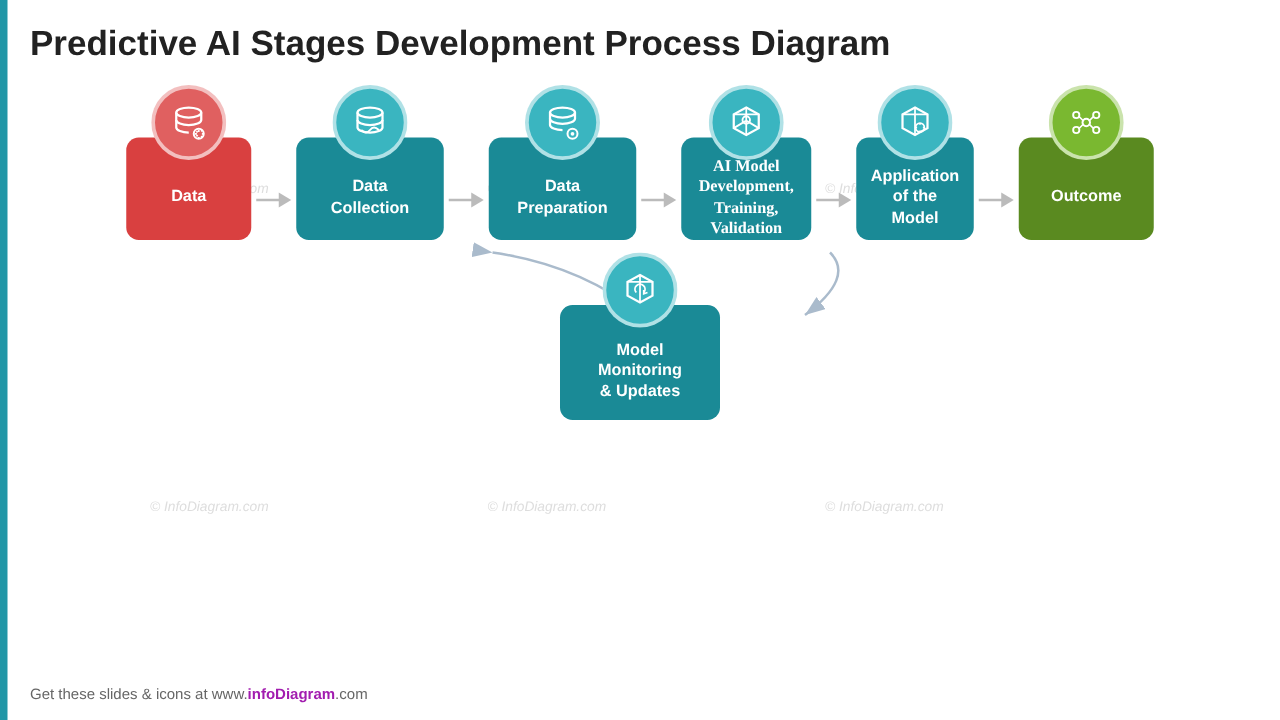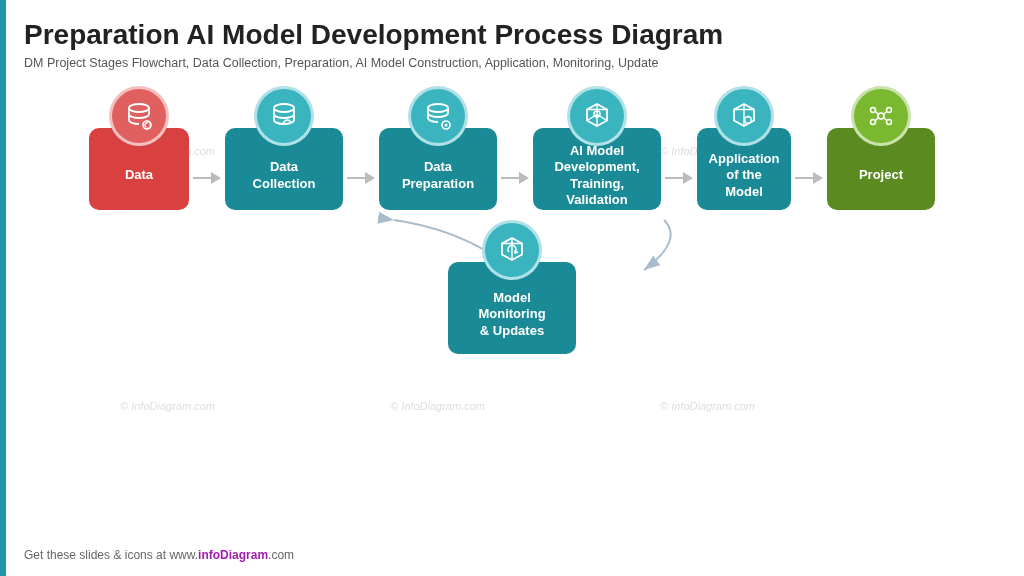--- a/index.html
+++ b/index.html
@@ -217,22 +217,21 @@
 <div class="left-accent"></div>
 
 <div class="watermark" style="top:145px; left:120px;">© InfoDiagram.com</div>
 <div class="watermark" style="top:145px; left:390px;">© InfoDiagram.com</div>
 <div class="watermark" style="top:145px; left:660px;">© InfoDiagram.com</div>
 <div class="watermark" style="top:400px; left:120px;">© InfoDiagram.com</div>
 <div class="watermark" style="top:400px; left:390px;">© InfoDiagram.com</div>
 <div class="watermark" style="top:400px; left:660px;">© InfoDiagram.com</div>
 
 <div class="header">
-  <div class="header-title">Preparation AI Model Development Process Diagram</div>
-  <div class="header-subtitle">DM Project Stages Flowchart, Data Collection, Preparation, AI Model Construction, Application, Monitoring, Update</div>
+  <div class="header-title">Predictive AI Stages Development Process Diagram</div>
 </div>
 
 <div class="diagram-area">
 
   <div class="main-row">
 
     <div class="node-wrapper node-data">
       <div class="node-icon-circle icon-circle-red">
         <svg viewBox="0 0 32 32" fill="none" xmlns="http://www.w3.org/2000/svg">
           <ellipse cx="16" cy="8" rx="10" ry="4" stroke="white" stroke-width="1.8"></ellipse>
@@ -289,21 +288,21 @@
     </div>
 
     <div class="node-wrapper node-aimodel">
       <div class="node-icon-circle icon-circle-teal">
         <svg viewBox="0 0 32 32" fill="none" xmlns="http://www.w3.org/2000/svg">
           <path d="M16 4 L26 9.5 L26 20.5 L16 26 L6 20.5 L6 9.5 Z" stroke="white" stroke-width="1.8"></path>
           <path d="M16 4 L16 26 M6 9.5 L26 9.5 M6 20.5 L16 14.5 L26 20.5" stroke="white" stroke-width="1.4"></path>
           <circle cx="16" cy="14" r="3" stroke="white" stroke-width="1.5"></circle>
         </svg>
       </div>
-      <div class="node-box color-teal" style="width:128px;">
+      <div class="node-box color-teal" style="width:104px;font-family:Liberation Serif, serif;">
         <span class="node-label">AI Model<br>Development,<br>Training,<br>Validation</span>
       </div>
     </div>
 
     <div class="arrow">
       <div class="arrow-right"></div>
     </div>
 
     <div class="node-wrapper node-application">
       <div class="node-icon-circle icon-circle-teal">
@@ -328,21 +327,21 @@
         <svg viewBox="0 0 32 32" fill="none" xmlns="http://www.w3.org/2000/svg">
           <circle cx="16" cy="16" r="3" stroke="white" stroke-width="1.6"></circle>
           <circle cx="8" cy="10" r="2.5" stroke="white" stroke-width="1.5"></circle>
           <circle cx="24" cy="10" r="2.5" stroke="white" stroke-width="1.5"></circle>
           <circle cx="8" cy="22" r="2.5" stroke="white" stroke-width="1.5"></circle>
           <circle cx="24" cy="22" r="2.5" stroke="white" stroke-width="1.5"></circle>
           <path d="M10 11 L14 15 M18 17 L22 21 M22 11 L18 15 M14 17 L10 21" stroke="white" stroke-width="1.4"></path>
         </svg>
       </div>
       <div class="node-box color-green">
-        <span class="node-label">Project</span>
+        <span class="node-label">Outcome</span>
       </div>
     </div>
 
   </div>
 
   <div style="position:relative; width:100%; height:130px;">
 
     <svg style="position:absolute; top:0; left:0; width:100%; height:100%; overflow:visible; z-index:1;">
 
       <path d="M 490 60 Q 440 20 370 10" stroke="#aabbcc" stroke-width="2" fill="none" marker-end="url(#arrowhead-left)"></path>

